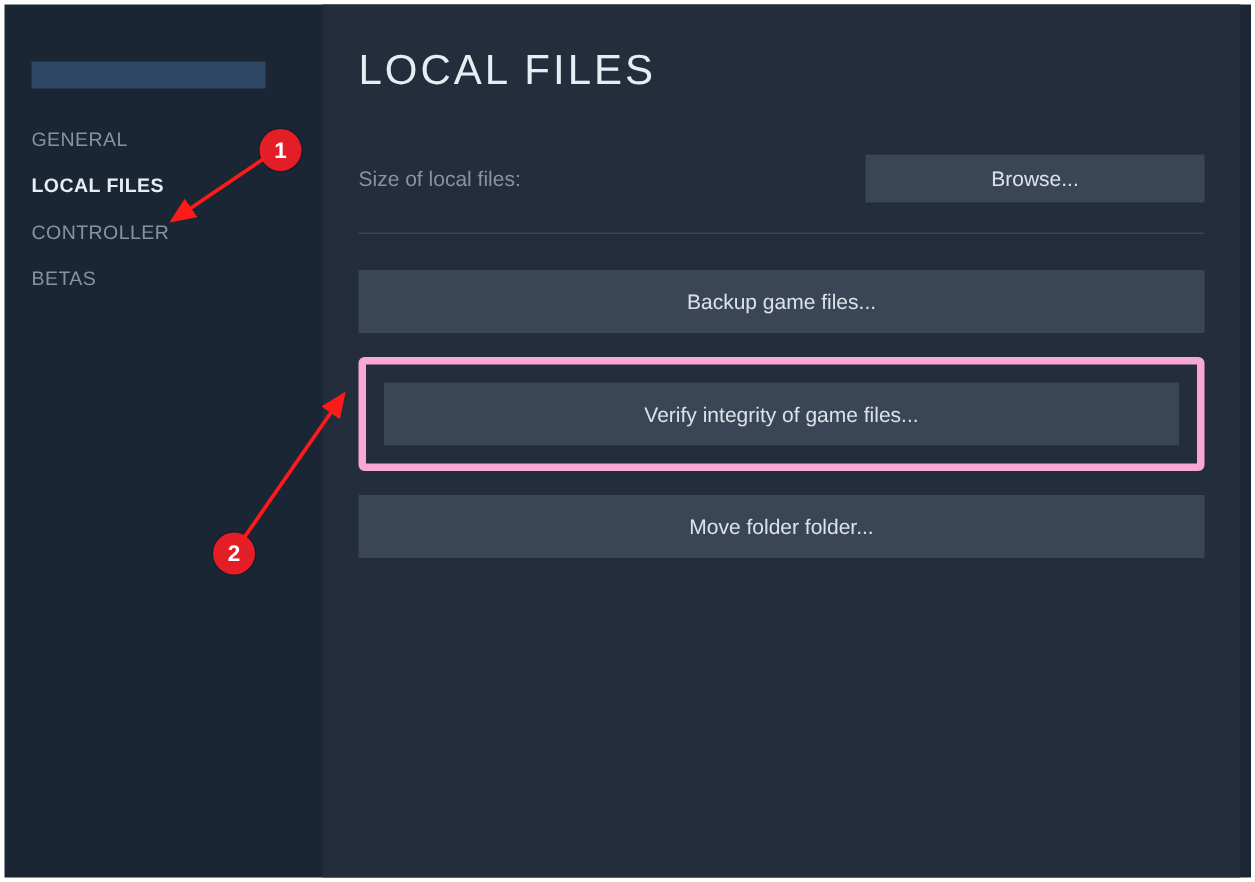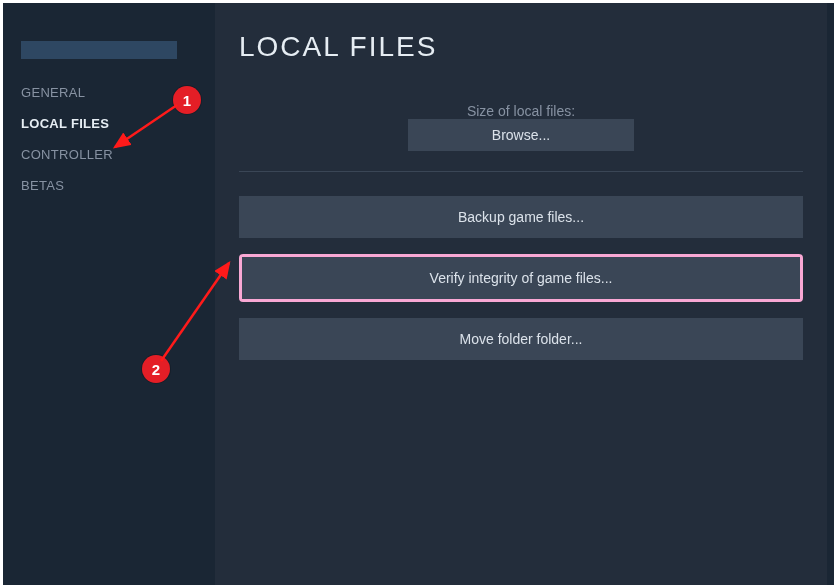--- a/index.html
+++ b/index.html
@@ -27,35 +27,35 @@
   .sidebar-item.active { color: #e6edf3; font-weight: 600; }
 
   .main {
     position: absolute; left: 212px; top: 0; width: 612px; height: 100%;
     background: #232d3b; padding: 28px 24px 24px 24px;
   }
   .page-title {
     color: #e6edf3; font-size: 28px; font-weight: 400; letter-spacing: 2px;
     margin-bottom: 40px;
   }
-  .row-top { display: flex; align-items: center; margin-bottom: 20px; flex-direction: column; }
+  .row-top { display: flex; align-items: center; margin-bottom: 20px; }
   .size-label { font-size: 14px; color: #8792a2; flex: 1; }
   .browse-btn {
     width: 226px; height: 32px; background: #3a4656; color: #dbe2ea;
     border: none; font-size: 14px; cursor: pointer;
   }
   .divider { height: 1px; background: #3a4656; margin: 20px 0 24px 0; }
 
   .wide-btn {
     display: block; width: 100%; height: 42px; background: #3a4656;
     color: #dbe2ea; border: none; font-size: 14px; cursor: pointer;
     margin-bottom: 16px;
   }
   .verify-wrap {
-    border: 3px solid #f9a8d4; border-radius: 4px; padding: 0; margin-bottom: 16px;
+    border: 5px solid #f9a8d4; border-radius: 4px; padding: 12px; margin-bottom: 16px;
   }
   .verify-wrap .wide-btn { margin-bottom: 0; }
 
   
   .badge {
     position: absolute; width: 28px; height: 28px; border-radius: 50%;
     background: #e41e26; color: #fff; font-weight: 700; font-size: 15px;
     display: flex; align-items: center; justify-content: center;
     box-shadow: 0 0 0 1px rgba(0,0,0,.2);
   }

